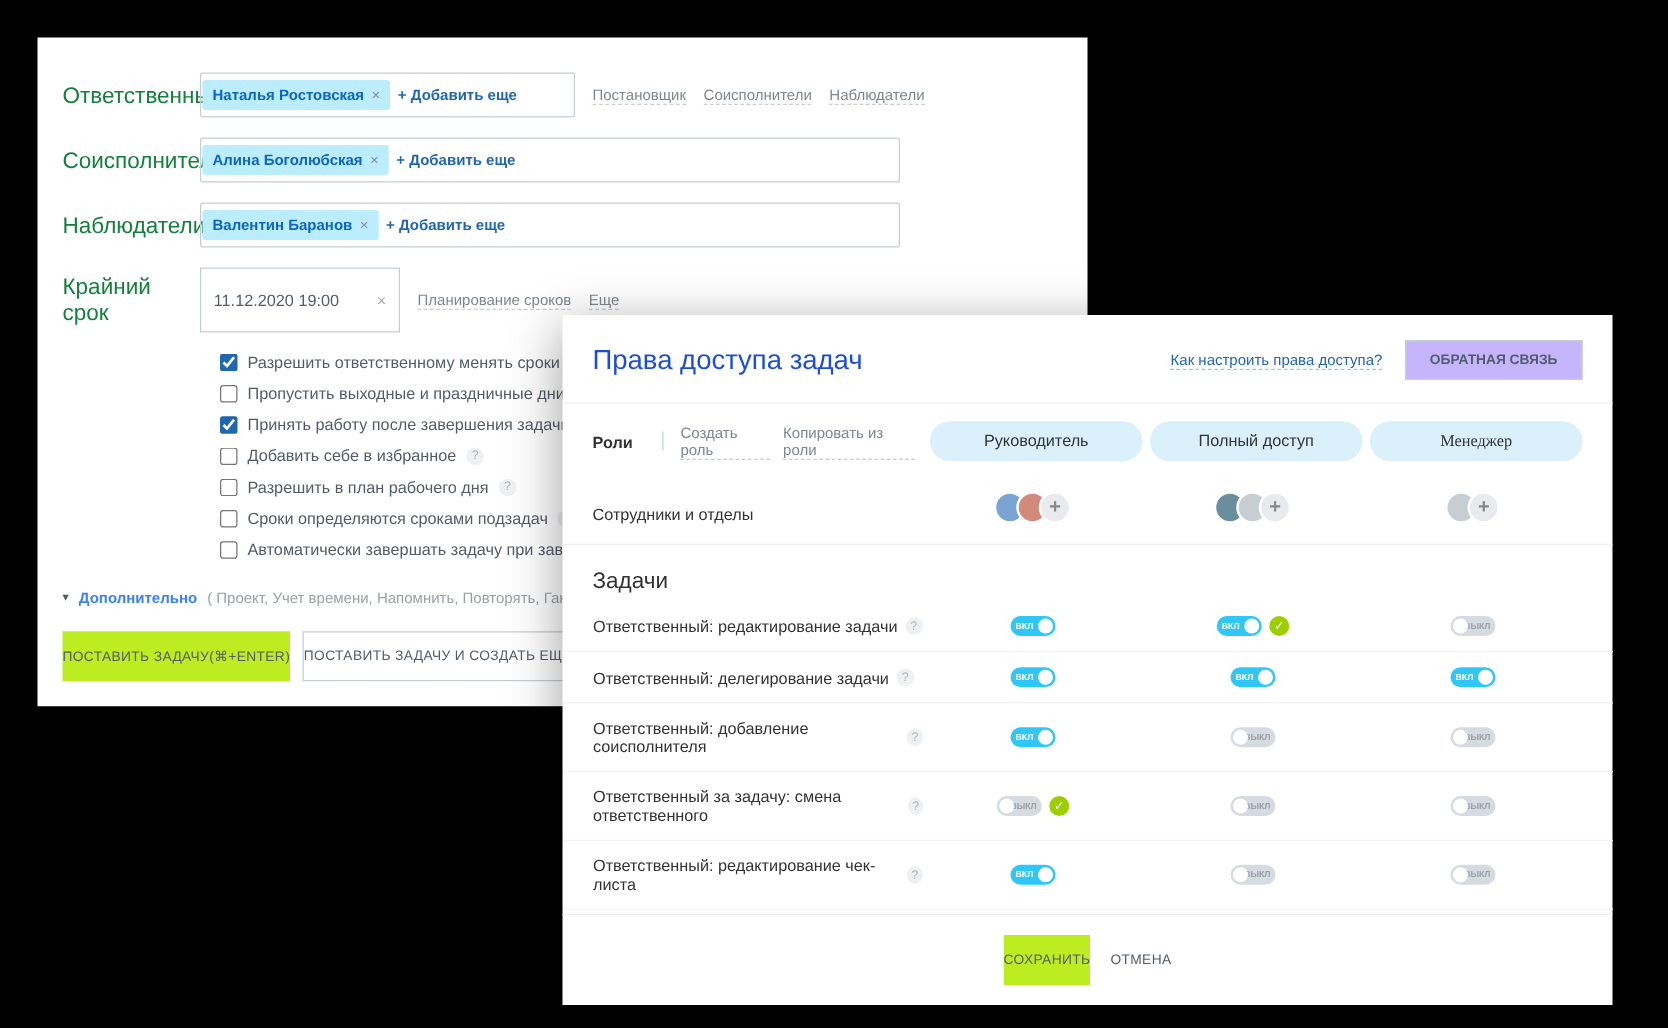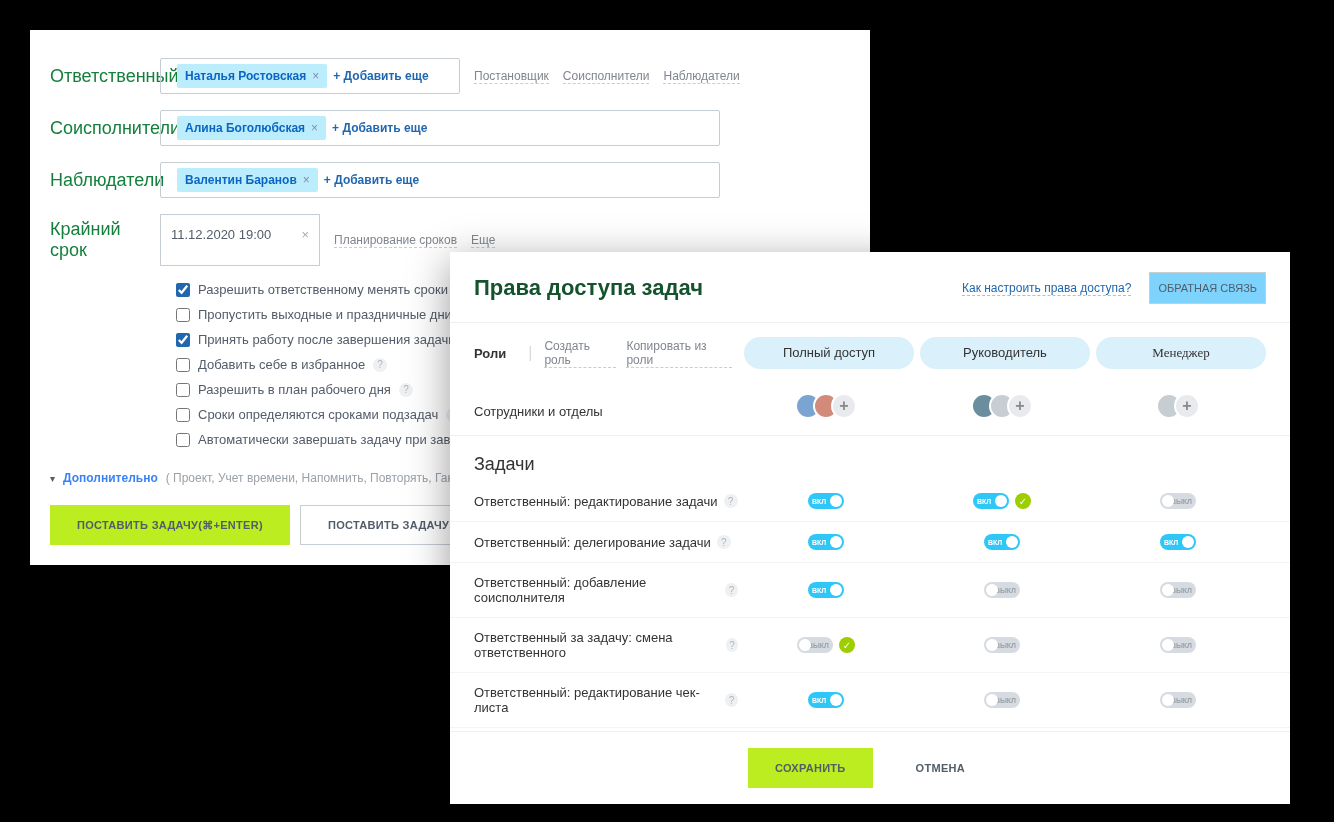--- a/index.html
+++ b/index.html
@@ -1,48 +1,48 @@
 <!DOCTYPE html>
 <html><head>
 <meta charset="utf-8">
 <style>
 *{box-sizing:border-box;margin:0;padding:0;font-family:-apple-system,"Helvetica Neue",Arial,sans-serif}
 body{background:#000;width:1334px;height:822px;position:relative;overflow:hidden}
 .panel{background:#fff;position:absolute;box-shadow:0 10px 40px rgba(0,0,0,.4)}
 .task-panel{left:30px;top:30px;width:840px;padding:28px 20px 20px 20px}
 .row{display:flex;align-items:center;margin-bottom:16px;font-size:13px;color:#535c69}
 .row-label{width:110px;color:#15803d;font-size:18px}
-.chip-box{border:1px solid #c6cdd3;border-radius:2px;padding:4px 16px;display:flex;align-items:center;gap:6px;min-width:560px;height:36px}
+.chip-box{border:1px solid #c6cdd3;border-radius:2px;padding:4px 1px;display:flex;align-items:center;gap:6px;min-width:560px;height:36px}
 .chip{background:#bcedfc;color:#0b66c3;font-size:12px;font-weight:600;padding:5px 8px;border-radius:2px;display:flex;align-items:center;gap:6px}
 .chip .x{color:#88b;font-weight:400;cursor:pointer}
 .add-link{color:#2067b0;font-size:12px;cursor:pointer;font-weight:600}
 .side-links{display:flex;gap:14px;margin-left:14px;font-size:12px}
 .side-links span{color:#80868e;border-bottom:1px dashed #ccc;cursor:pointer}
-.deadline-input{border:1px solid #c6cdd3;height:52px;width:160px;padding:12px 10px;font-size:13px;display:flex;align-items:flex-start;justify-content:space-between;color:#535c69}
+.deadline-input{border:1px solid #c6cdd3;height:52px;width:160px;padding:12px 10px;font-size:13px;display:flex;align-items:center;justify-content:space-between;color:#535c69}
 .deadline-input .x{color:#aaa;cursor:pointer}
 .cb-list{margin-left:126px;margin-top:8px}
 .cb-row{display:flex;align-items:center;gap:8px;font-size:13px;color:#535c69;margin-bottom:10px}
 .cb-row input{width:14px;height:14px;accent-color:#2067b0}
 .help{display:inline-flex;width:14px;height:14px;border-radius:50%;background:#eef0f2;color:#b0b6bd;font-size:10px;align-items:center;justify-content:center}
 .more-row{display:flex;align-items:center;gap:8px;font-size:12px;color:#535c69;margin:24px 0 20px 0}
 .more-row .caret{font-size:10px}
 .more-row b{font-weight:600;color:#3b82f6}
 .more-row .hint{color:#9aa1a9}
 .btn-row{display:flex;gap:10px}
-.btn{height:40px;padding:0 27px;font-size:11px;font-weight:700;letter-spacing:.3px;border:none;cursor:pointer;text-transform:uppercase}
+.btn{height:40px;padding:0 0;font-size:11px;font-weight:400;letter-spacing:.3px;border:none;cursor:pointer;text-transform:uppercase}
 .btn-green{background:#bbed21;color:#535c69}
 .btn-outline{background:#fff;border:1px solid #c6cdd3;color:#535c69}
 .btn-plain{background:transparent;color:#535c69}
 
 .perm-panel{left:450px;top:252px;width:840px;height:552px;display:flex;flex-direction:column}
 .perm-head{display:flex;align-items:center;justify-content:space-between;padding:20px 24px 18px 24px;border-bottom:1px solid #eef0f2}
-.perm-title{font-size:22px;font-weight:700;color:#14532d}
+.perm-title{font-size:22px;font-weight:400;color:#1d4ed8}
 .perm-head-right{display:flex;align-items:center;gap:18px;font-size:12px}
 .perm-head-right a{color:#2067b0;border-bottom:1px dashed #9cc;cursor:pointer}
-.fb-btn{border:1px solid #c6cdd3;background:#7dd3fc;font-size:11px;font-weight:400;padding:9px 8px;cursor:pointer;color:#535c69}
+.fb-btn{border:1px solid #c6cdd3;background:#c4b5fd;font-size:11px;font-weight:700;padding:9px 19px;cursor:pointer;color:#535c69}
 .roles-row{display:flex;align-items:center;padding:14px 24px;gap:12px}
 .roles-label{font-size:13px;color:#333;font-weight:600;margin-right:10px}
 .role-links{font-size:12px;color:#80868e;display:flex;gap:10px}
 .role-links span{border-bottom:1px dashed #ccc;cursor:pointer}
 .role-pills{margin-left:auto;display:flex;gap:6px}
 .pill{background:#daf0fb;color:#333;font-size:13px;padding:8px 0;border-radius:16px;cursor:pointer;text-align:center}
 .emp-row{display:flex;align-items:flex-end;padding:10px 24px 16px 24px;border-bottom:1px solid #eef0f2}
 .emp-label{font-size:13px;color:#333}
 .emp-avatars{margin-left:auto;display:flex;gap:0}
 .av-col{width:176px;display:flex;justify-content:center}
@@ -180,22 +180,22 @@
   </div>
 
   <div class="roles-row">
     <span class="roles-label">Роли</span>
     <span style="color:#d5dbe0">|</span>
     <div class="role-links">
       <span>Создать роль</span>
       <span>Копировать из роли</span>
     </div>
     <div class="role-pills" id="role-pills">
+        <div class="pill" style="width: 170px;">Руководитель</div>
         <div class="pill" style="width: 170px;">Полный доступ</div>
-        <div class="pill" style="width: 170px;">Руководитель</div>
         <div class="pill" style="width: 170px; font-family: Liberation Serif, serif;">Менеджер</div>
       </div>
   </div>
 
   <div class="emp-row">
     <span class="emp-label">Сотрудники и отделы</span>
     <div class="emp-avatars">
       <div class="av-col">
           <div class="av-stack">
         <span class="av" style="background:#7aa5d2;margin-left:0"></span>

